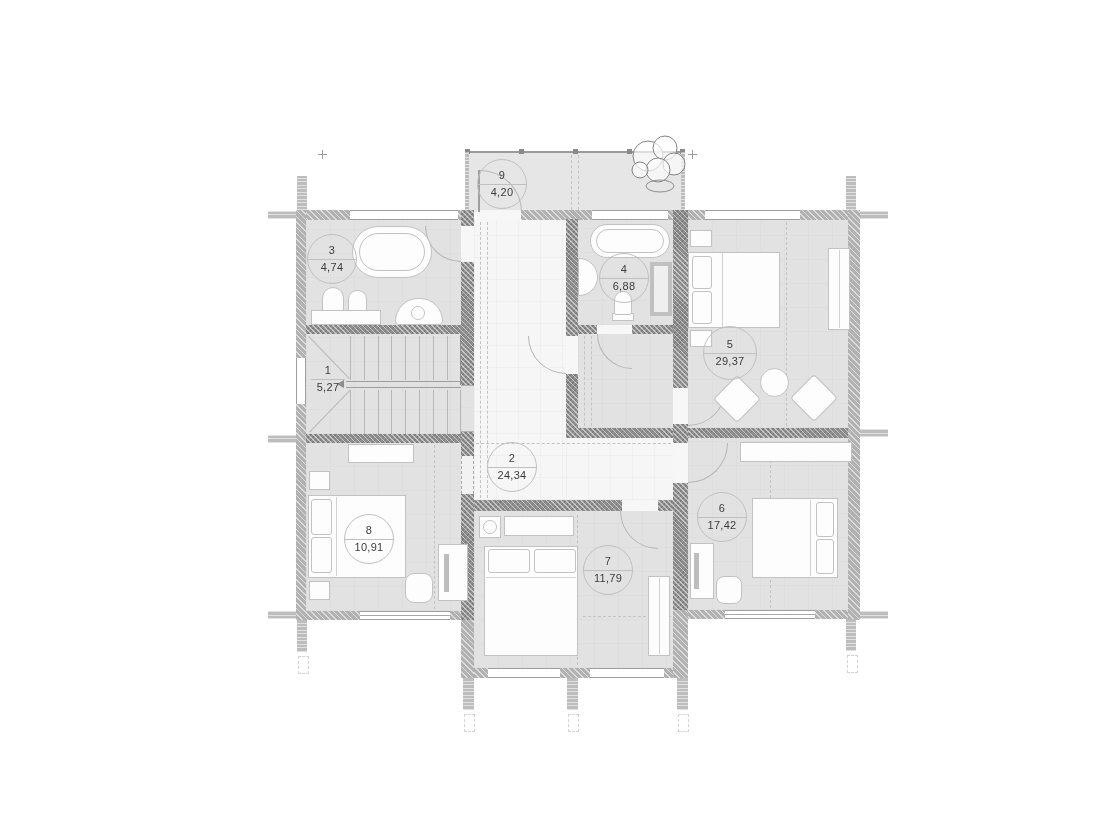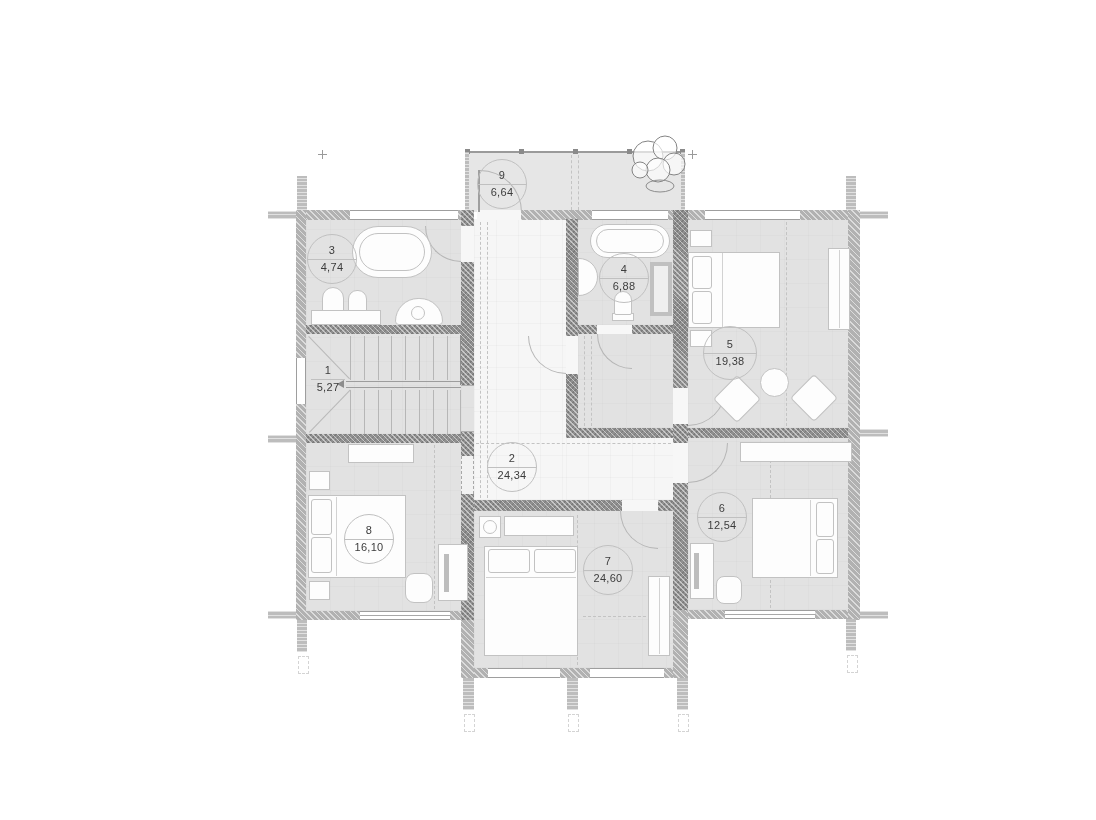--- a/index.html
+++ b/index.html
@@ -302,36 +302,36 @@
     <span>4,74</span>
   </div>
   <div class="rlabel" style="left:599px;top:253px;">
     <span>4</span>
     <span class="sep"></span>
     <span>6,88</span>
   </div>
   <div class="rlabel" style="left:703px;top:326px;width:52px;height:52px;">
     <span>5</span>
     <span class="sep"></span>
-    <span>19,38</span>
+    <span>29,37</span>
   </div>
   <div class="rlabel" style="left:697px;top:492px;">
     <span>6</span>
     <span class="sep"></span>
-    <span>12,54</span>
+    <span>17,42</span>
   </div>
   <div class="rlabel" style="left:583px;top:545px;">
     <span>7</span>
     <span class="sep"></span>
-    <span>24,60</span>
+    <span>11,79</span>
   </div>
   <div class="rlabel" style="left:344px;top:514px;">
     <span>8</span>
     <span class="sep"></span>
-    <span>16,10</span>
+    <span>10,91</span>
   </div>
   <div class="rlabel" style="left:477px;top:159px;">
     <span>9</span>
     <span class="sep"></span>
-    <span>6,64</span>
+    <span>4,20</span>
   </div>
 
 </div>
 
 </body></html>

